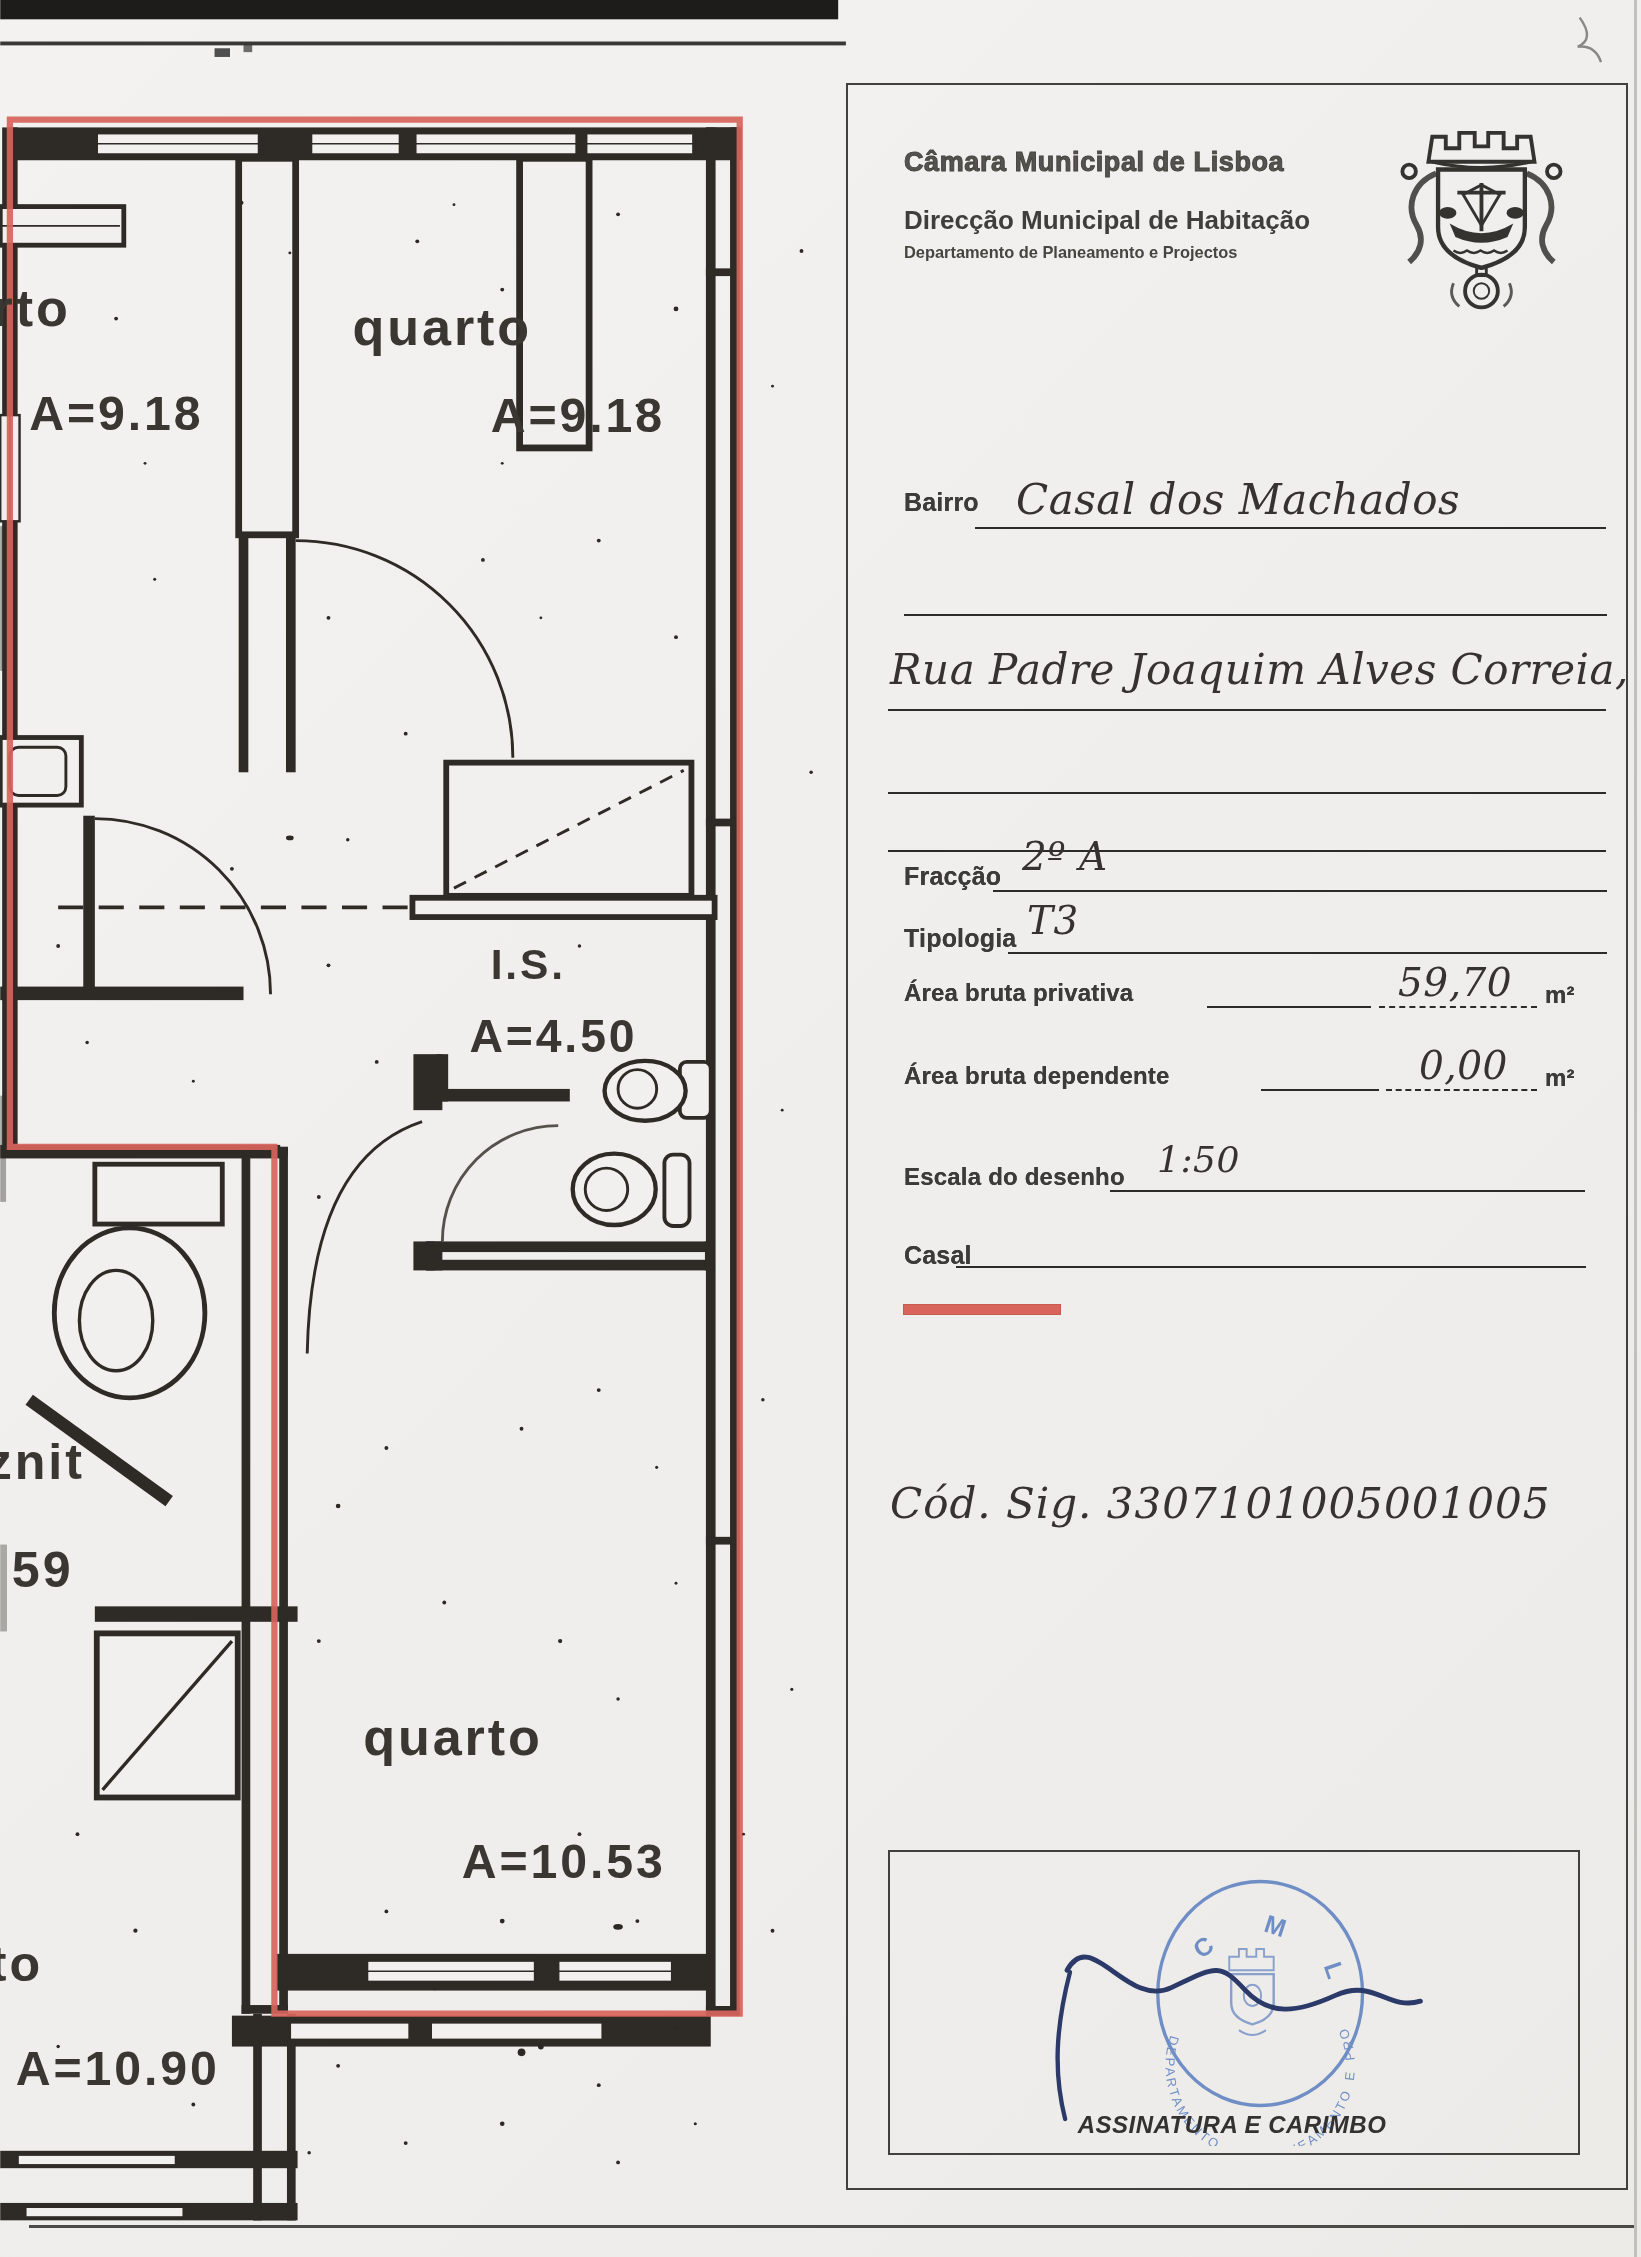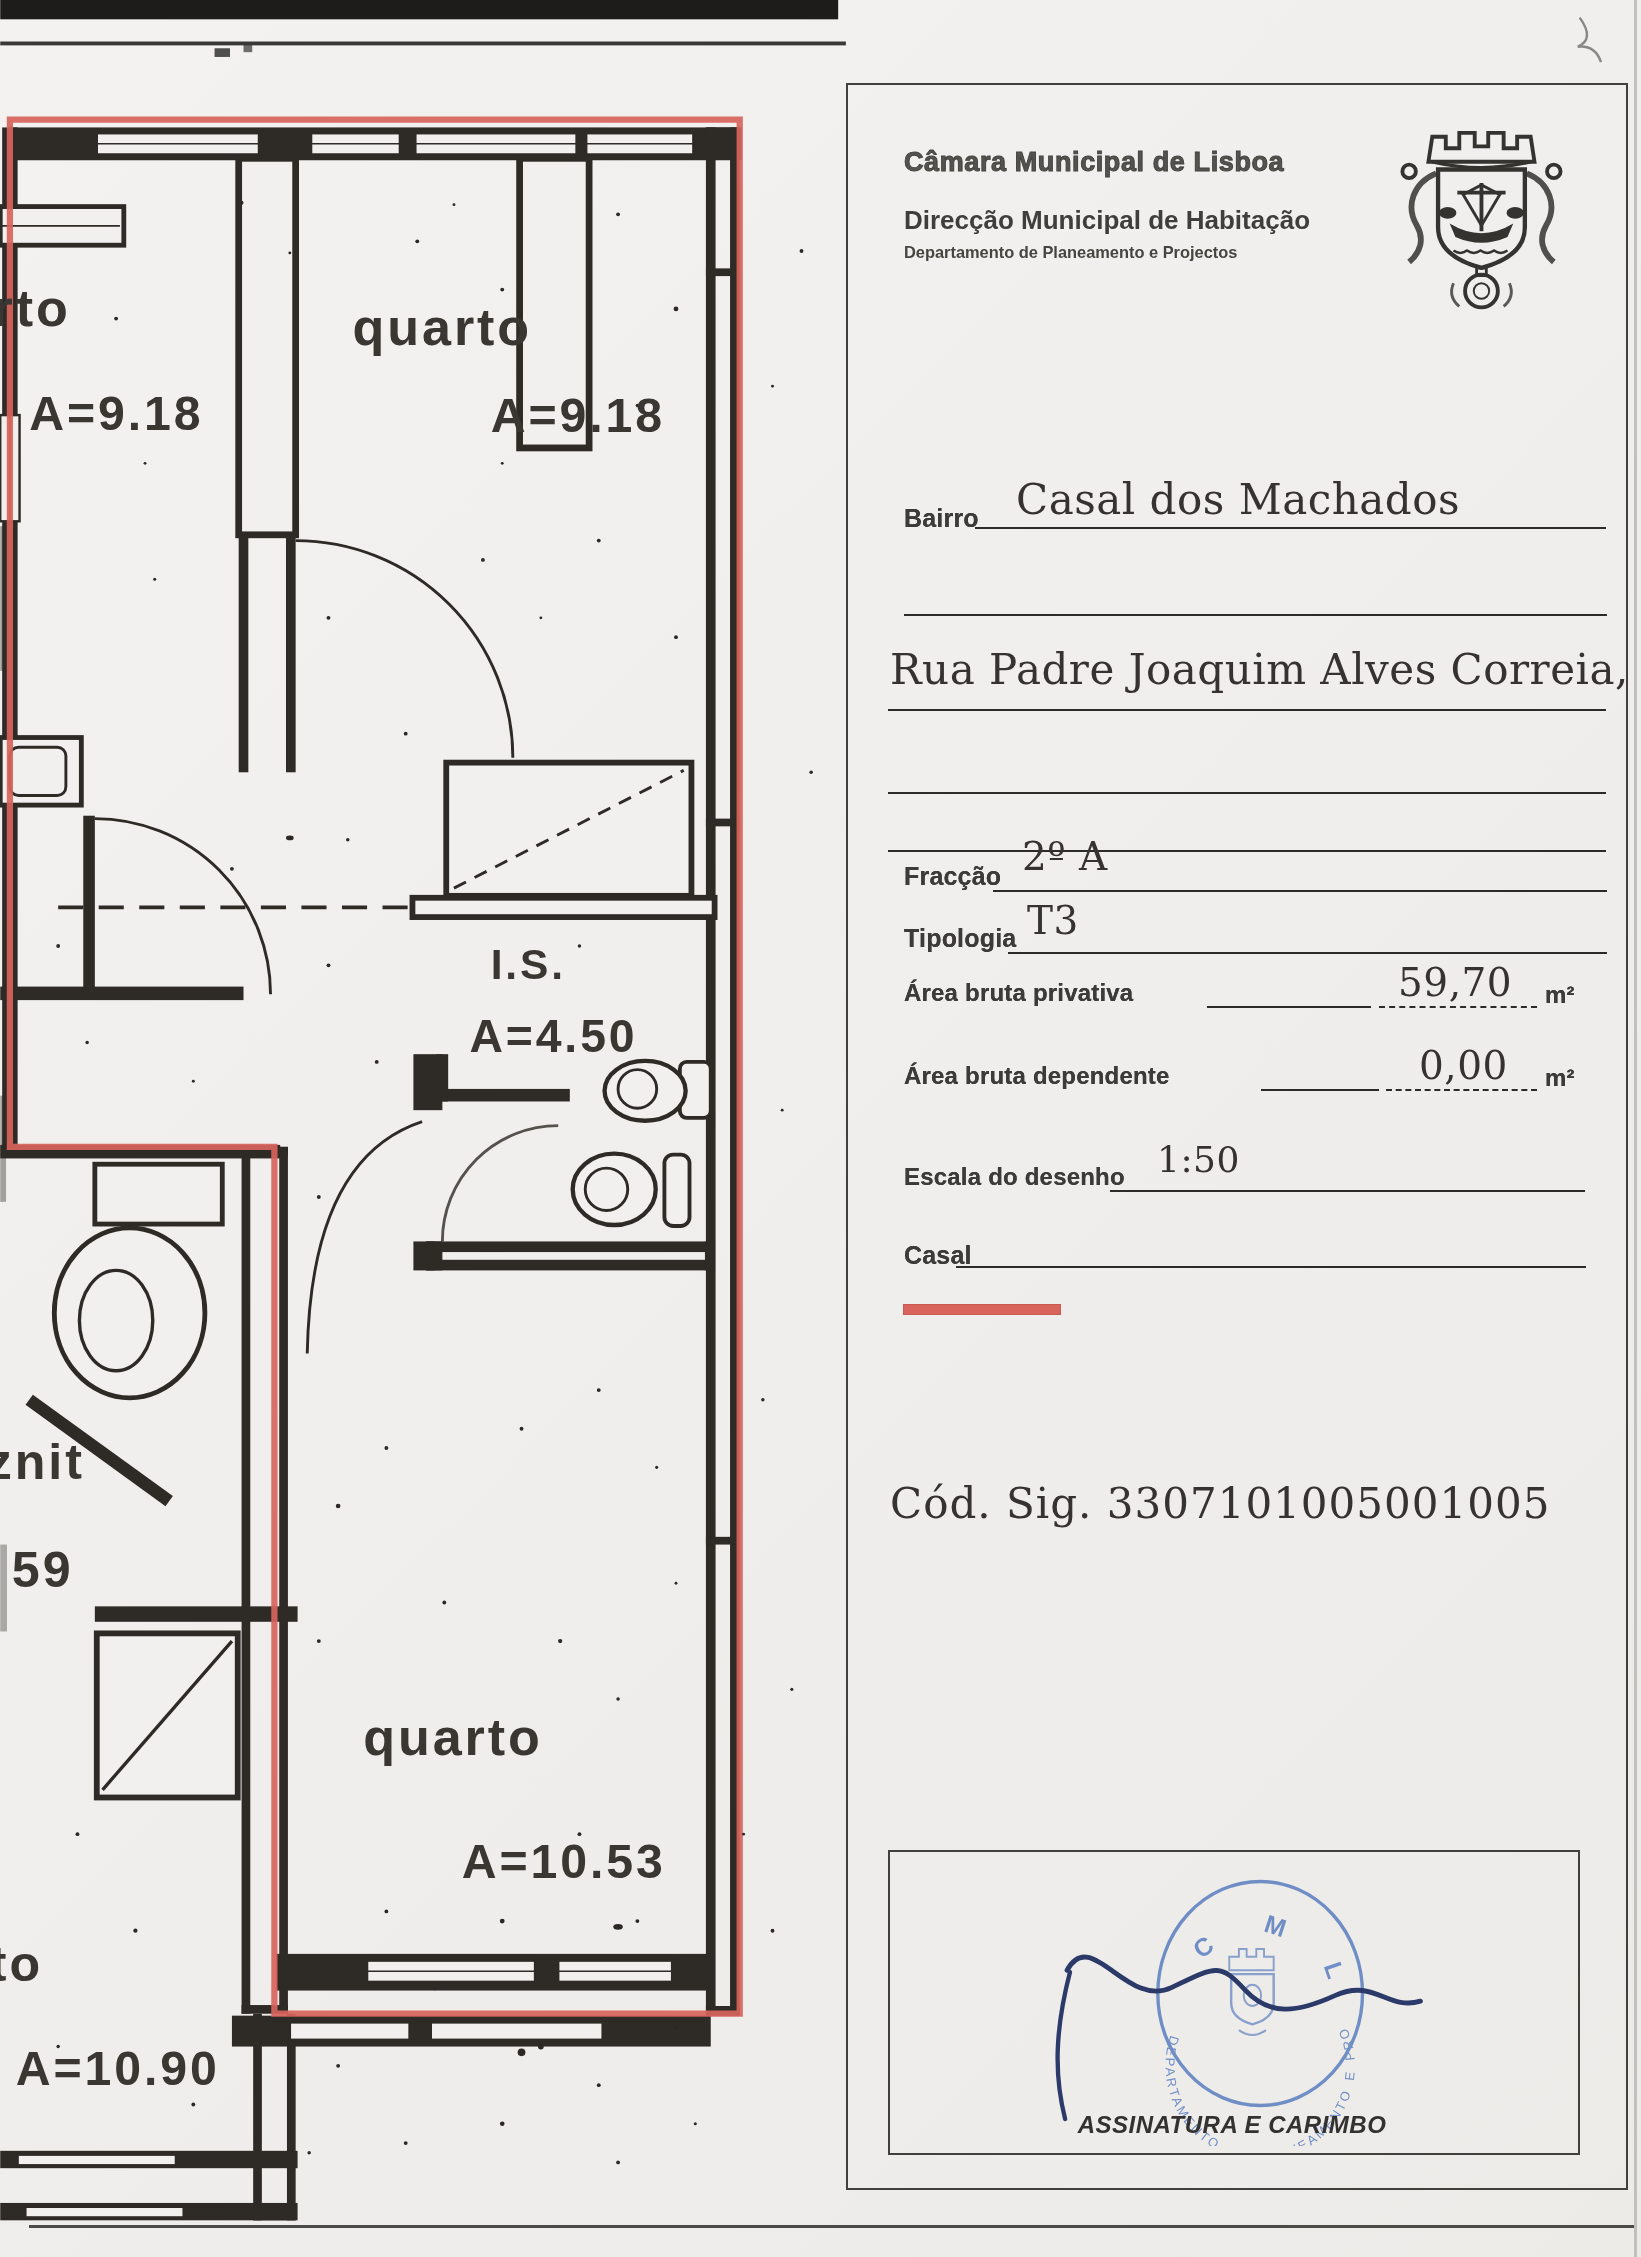--- a/index.html
+++ b/index.html
@@ -4,21 +4,21 @@
 <style>
   html,body{margin:0;padding:0;background:#d9d7d3;}
   #page{position:relative;width:1641px;height:2257px;overflow:hidden;
         background:linear-gradient(135deg,#f3f2f0 0%,#efeeec 55%,#ecebe8 100%);
         font-family:"Liberation Sans",sans-serif;}
   .abs{position:absolute;}
   
   .lbl{font-family:"Liberation Sans",sans-serif;font-weight:700;color:#3d3b39;
        text-shadow:0 0 0.5px #3d3b39;letter-spacing:0.2px;white-space:nowrap;}
   
-  .hw{font-family:"DejaVu Serif",serif;color:#35322f;
+  .hw{font-family:"DejaVu Serif",serif;font-style:italic;color:#35322f;
       white-space:nowrap;letter-spacing:0.5px;}
   
   .line{position:absolute;border-bottom:2.9px solid #2c2b29;height:0;}
   .dline{position:absolute;border-bottom:2.9px dashed #2c2b29;height:0;}
   .box{position:absolute;border:2.9px solid #41403d;background:transparent;}
   
   .plab{font-family:"Liberation Sans",sans-serif;font-weight:700;fill:#3a3632;letter-spacing:3px;}
   .hdr1{font-weight:700;color:#55534f;-webkit-text-stroke:1px #45433f;letter-spacing:0.6px;text-align:center;}
   .hdr2{font-weight:700;color:#403e3b;}
   .hdr3{font-weight:700;color:#474540;}
@@ -274,21 +274,21 @@
       <circle cx="99" cy="198" r="17" stroke-width="4"></circle>
       <circle cx="99" cy="198" r="8" stroke-width="2"></circle>
       <path d="M70,190 q-6,14 6,24 M128,190 q6,14 -6,24" stroke-width="3" opacity=".8"></path>
     </g>
   </svg>
 
   <svg class="abs" style="left:1570px;top:5.8px" width="62" height="62" viewBox="0 0 64 64">
     <path d="M10,12 q16,22 -2,30 q18,-2 24,16" fill="none" stroke="#8a8885" stroke-width="2.5"></path>
   </svg>
 
-  <div class="abs lbl" style="left:904px;top:488px;font-size:25px;margin-top:16px;">Bairro</div>
+  <div class="abs lbl" style="left:904px;top:488px;font-size:25px;">Bairro</div>
   <div class="abs hw" style="left:1016px;top:475px;font-size:42px;">Casal dos Machados</div>
   <div class="line" style="left:975px;top:527px;width:631px;"></div>
 
   <div class="line" style="left:904px;top:614px;width:703px;"></div>
 
   <div class="abs hw" style="left:890px;top:645px;font-size:42px;">Rua Padre Joaquim Alves Correia, nº 6</div>
   <div class="line" style="left:888px;top:709px;width:718px;"></div>
 
   <div class="line" style="left:888px;top:792px;width:718px;"></div>
   <div class="line" style="left:888px;top:850px;width:718px;"></div>

